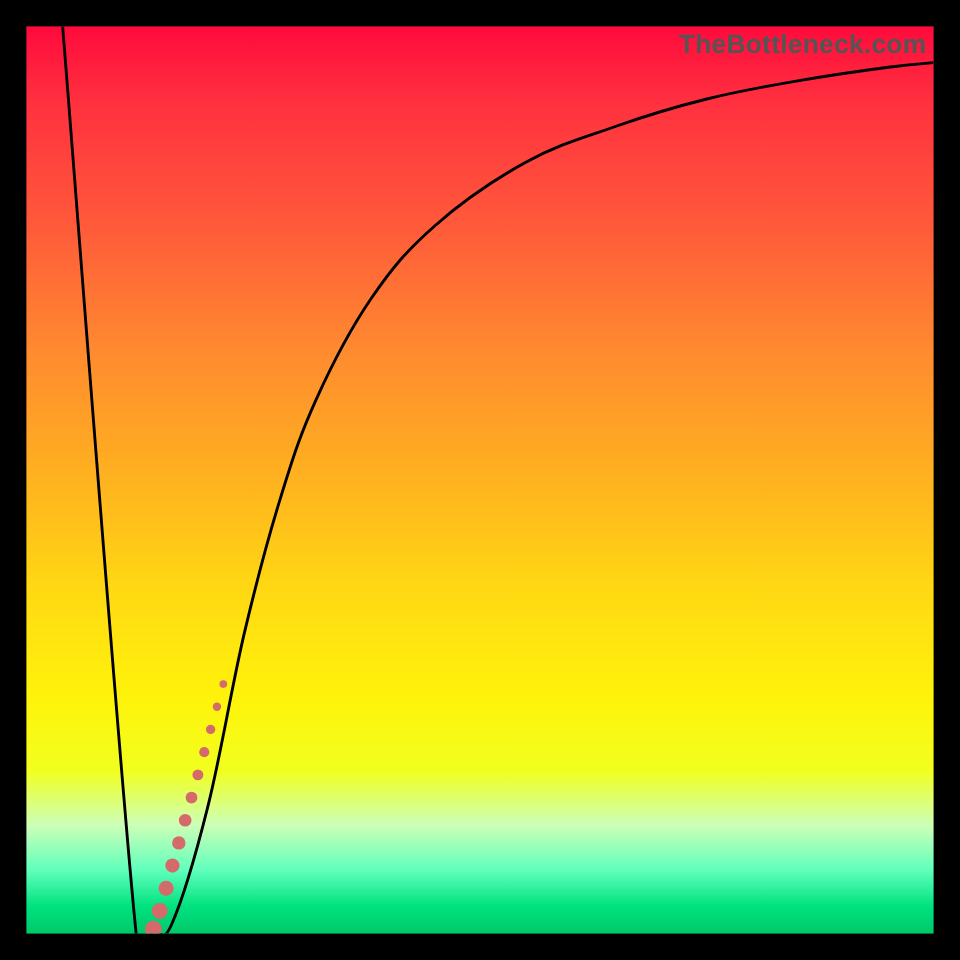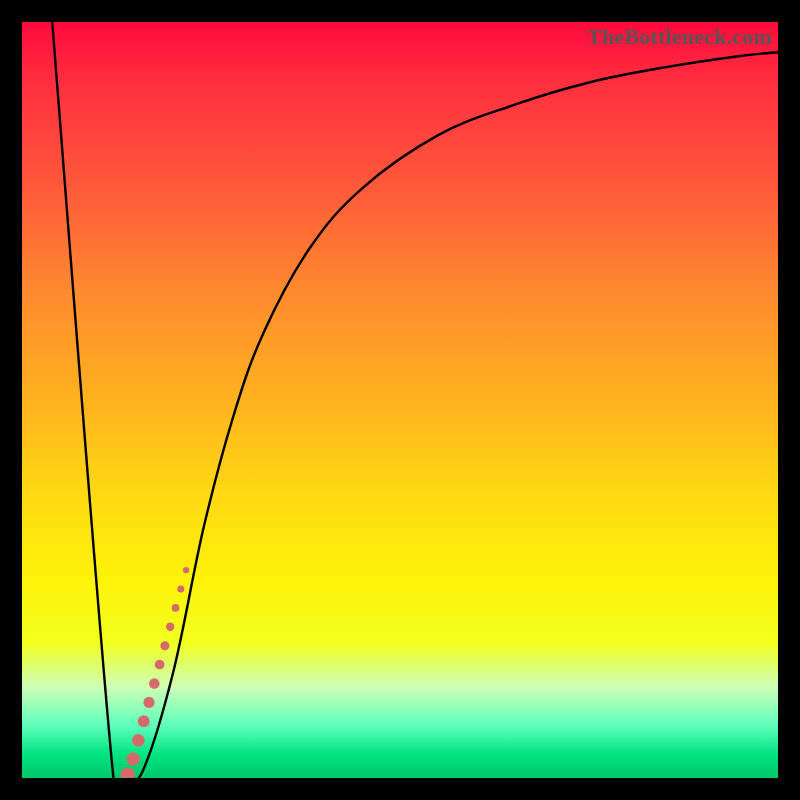--- a/index.html
+++ b/index.html
@@ -10,21 +10,20 @@
     overflow: hidden;
     background: #000;
     font-family: Arial, Helvetica, sans-serif;
   }
   .frame {
     position: relative;
     width: 800px;
     height: 800px;
     box-sizing: border-box;
     border: 22px solid #000;
-    font-family: Liberation Serif, serif;
   }
   .plot-area {
     position: absolute;
     left: 0; right: 0; top: 0; bottom: 0;
     
     background: linear-gradient(
       to bottom,
       #ff0a3c 0%,
       #ff2f3f 8%,
       #ff5a3a 22%,

